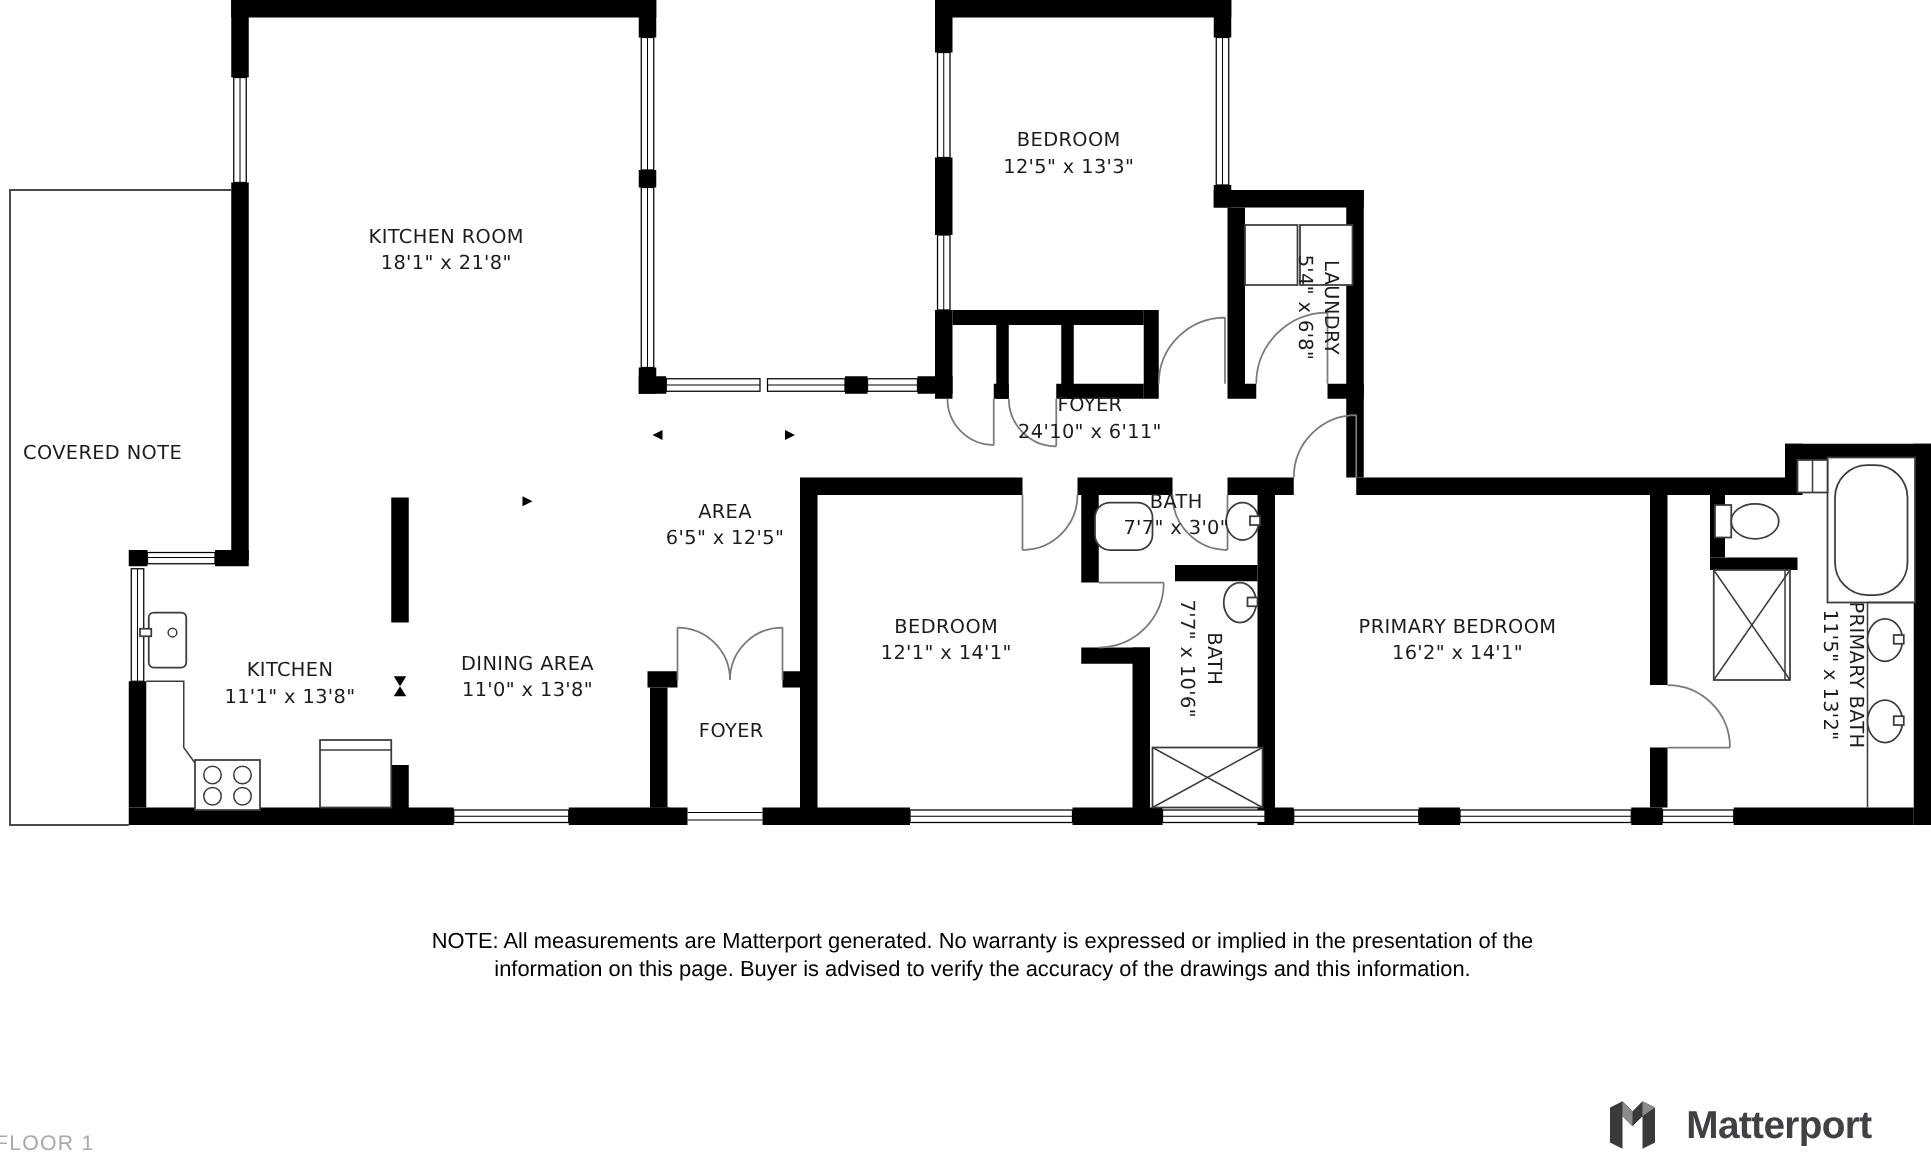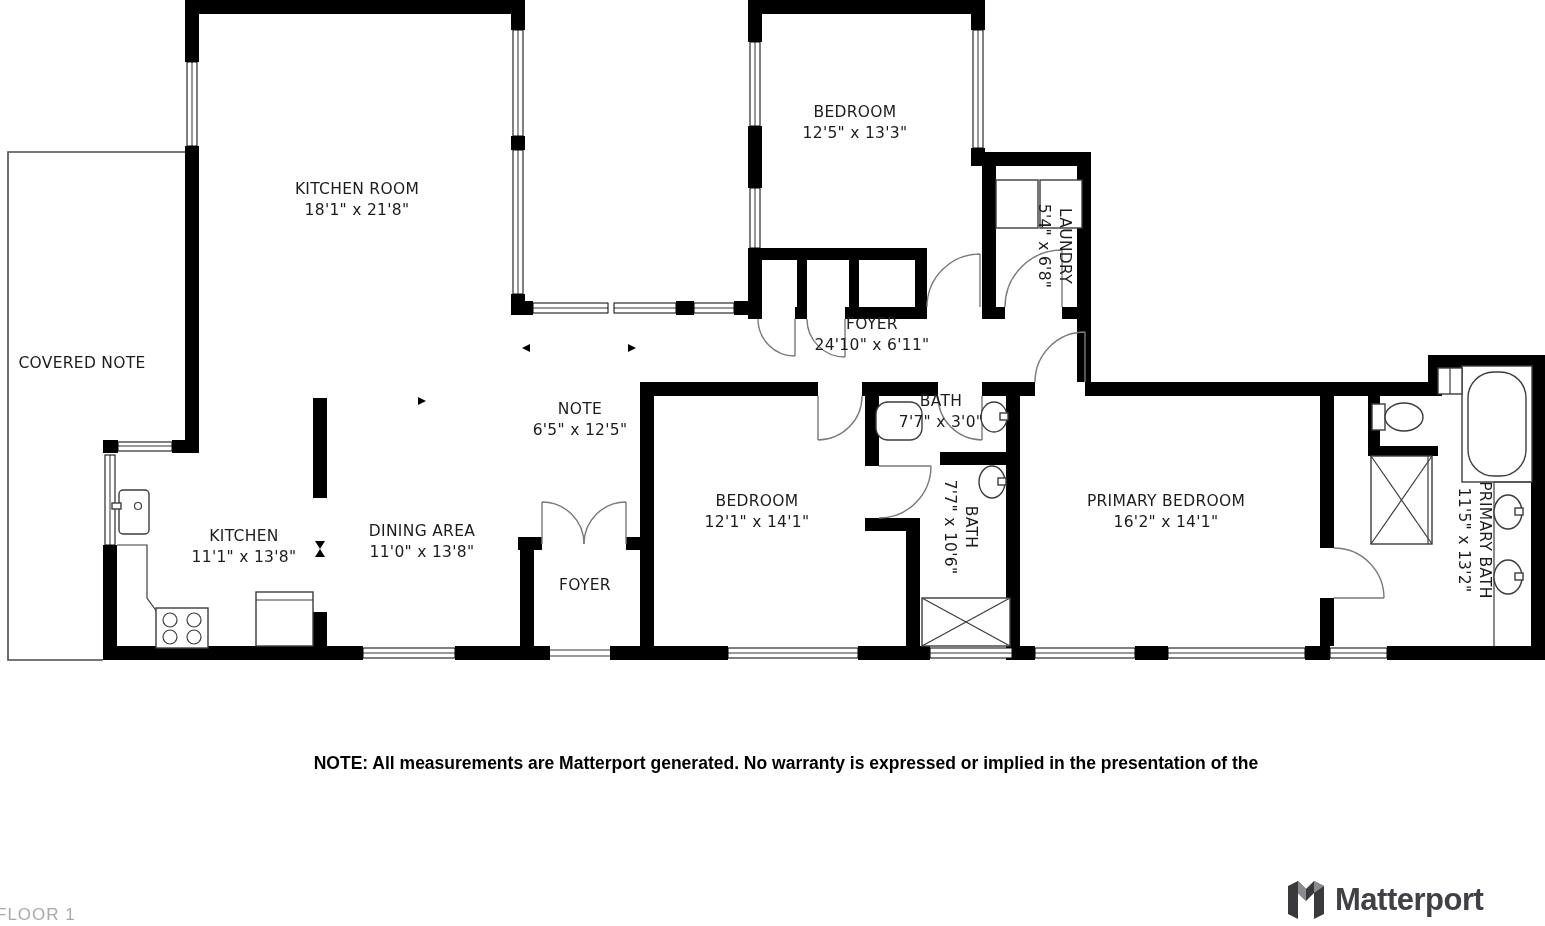--- a/index.html
+++ b/index.html
@@ -12,24 +12,24 @@
   .door{fill:none;stroke:#7a7a7a;stroke-width:1.4;}
   .fx{fill:#fff;stroke:#3c3c3c;stroke-width:1.4;}
   .fxl{fill:none;stroke:#3c3c3c;stroke-width:1.2;}
   .thin{fill:none;stroke:#4a4a4a;stroke-width:1.6;}
   .mark{fill:#000;}
   .room-label{position:absolute;transform:translate(-50%,-50%);text-align:center;
               font-size:15.5px;line-height:21px;color:#1c1c1c;white-space:nowrap;letter-spacing:.3px;}
   .room-label.rot{transform:translate(-50%,-50%) rotate(90deg);}
   .note{position:absolute;left:786px;top:764px;transform:translate(-50%,-50%);
         font-family:"Liberation Sans",sans-serif;font-size:17.5px;line-height:21.5px;
-        color:#000;text-align:center;white-space:nowrap;font-weight:bold;}
+        color:#000;text-align:center;white-space:nowrap;}
   .floor-tag{position:absolute;left:-4px;top:905px;font-family:"Liberation Sans",sans-serif;
              font-size:17px;color:#a9a9a9;letter-spacing:1px;}
-  .brand{position:absolute;left:1286px;top:880px;display:flex;align-items:center;gap:9px;text-align:center;}
+  .brand{position:absolute;left:1286px;top:880px;display:flex;align-items:center;gap:23px;text-align:center;}
   .brand-word{font-family:"Liberation Sans",sans-serif;font-weight:bold;font-size:31px;
               color:#414045;letter-spacing:-0.5px;}
 </style>
 </head>
 <body>
 
 <div id="stage">
 
 <svg id="plan-svg" width="1545" height="926" viewBox="0 0 1545 926">
 
@@ -250,28 +250,28 @@
   </div>
   <div class="room-label rot" style="left:1054px;top:246px">
     <div>LAUNDRY</div>
       <div>5'4" x 6'8"</div>
   </div>
   <div class="room-label" style="left:872px;top:335px">
     <div>FOYER</div>
       <div>24'10" x 6'11"</div>
   </div>
   <div class="room-label" style="left:580px;top:420px">
-    <div>NOTE</div>
+    <div>AREA</div>
       <div>6'5" x 12'5"</div>
   </div>
   <div class="room-label" style="left:422px;top:542px">
     <div>DINING AREA</div>
       <div>11'0" x 13'8"</div>
   </div>
-  <div class="room-label" style="left:244px;top:547px">
+  <div class="room-label" style="left:232px;top:547px">
     <div>KITCHEN</div>
       <div>11'1" x 13'8"</div>
   </div>
   <div class="room-label" style="left:585px;top:585px">
     <div>FOYER</div>
   </div>
   <div class="room-label" style="left:757px;top:512px">
     <div>BEDROOM</div>
       <div>12'1" x 14'1"</div>
   </div>
@@ -287,20 +287,21 @@
     <div>PRIMARY BEDROOM</div>
       <div>16'2" x 14'1"</div>
   </div>
   <div class="room-label rot" style="left:1474px;top:540px">
     <div>PRIMARY BATH</div>
       <div>11'5" x 13'2"</div>
   </div>
 
   <div class="note">
     <div>NOTE: All measurements are Matterport generated. No warranty is expressed or implied in the presentation of the</div>
+    <div>information on this page. Buyer is advised to verify the accuracy of the drawings and this information.</div>
   </div>
 
   <div class="floor-tag">FLOOR 1</div>
 
   <div class="brand">
     <svg width="40" height="40" viewBox="0 0 40 40">
       <path fill="#3a3a3c" d="M2,6 L12,1 L20,9 L28,1 L38,6 L38,34 L28,39 L28,13 L20,21 L12,13 L12,39 L2,34 Z"></path>
       <polygon fill="#8b8b8e" points="12,1 20,9 20,21 12,13"></polygon>
       <polygon fill="#8b8b8e" points="28,1 38,6 28,13"></polygon>
     </svg>

